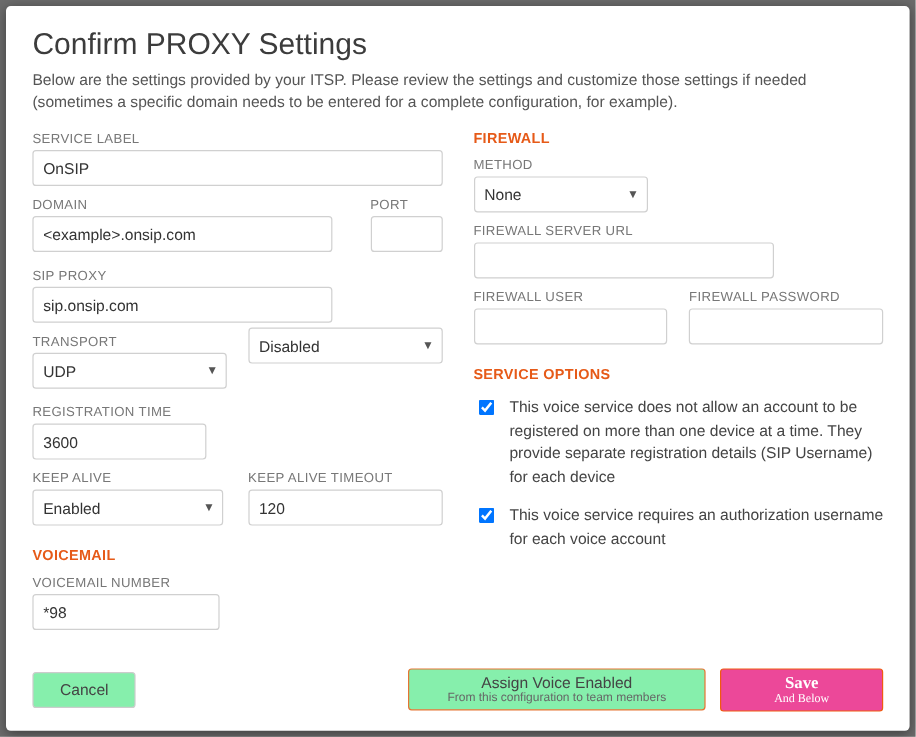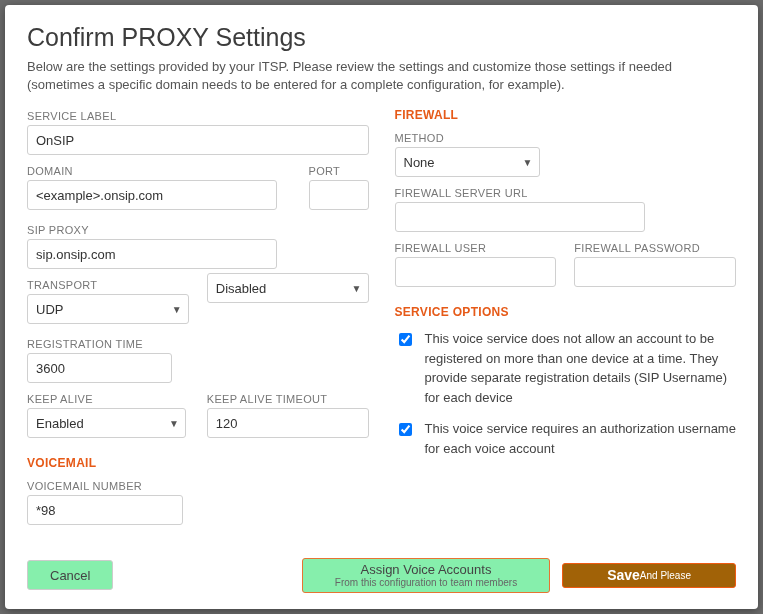--- a/index.html
+++ b/index.html
@@ -95,23 +95,23 @@
   .btn.cancel { margin-right:auto; padding:0 22px; }
   .btn.assign {
     border-color:#e67432;
     color:#444;
     height:auto; padding:4px 32px;
     flex-direction:column; line-height:1.1;
   }
   .btn.assign .t { font-size:13px; }
   .btn.assign .s { font-size:10px; color:#666; }
   .btn.save {
-    background:#a16207; border-color:#f05a12; color:#fff;
+    background:#ec4899; border-color:#f05a12; color:#fff;
     height:auto; padding:4px 44px;
-    flex-direction:row; line-height:1.1;
+    flex-direction:column; line-height:1.1;font-family:Liberation Serif, serif;
   }
   .btn.save .t { font-size:14px; font-weight:600; }
   .btn.save .s { font-size:10px; }
 </style>
 </head>
 <body>
 
 <div class="dialog">
   <h1>Confirm PROXY Settings</h1>
   <p class="desc">Below are the settings provided by your ITSP. Please review the settings and customize those settings if needed (sometimes a specific domain needs to be entered for a complete configuration, for example).</p>
@@ -220,21 +220,21 @@
       <label class="opt-row">
         <input type="checkbox" checked="" style="">
         <span>This voice service requires an authorization username for each voice account</span>
       </label>
     </div>
   </div>
 
   <div class="footer">
     <button class="btn cancel">Cancel</button>
     <button class="btn assign">
-      <span class="t">Assign Voice Accounts</span>
+      <span class="t">Assign Voice Enabled</span>
       <span class="s">From this configuration to team members</span>
     </button>
     <button class="btn save">
       <span class="t">Save</span>
-      <span class="s">And Please</span>
+      <span class="s">And Below</span>
     </button>
   </div>
 </div>
 
 </body></html>

